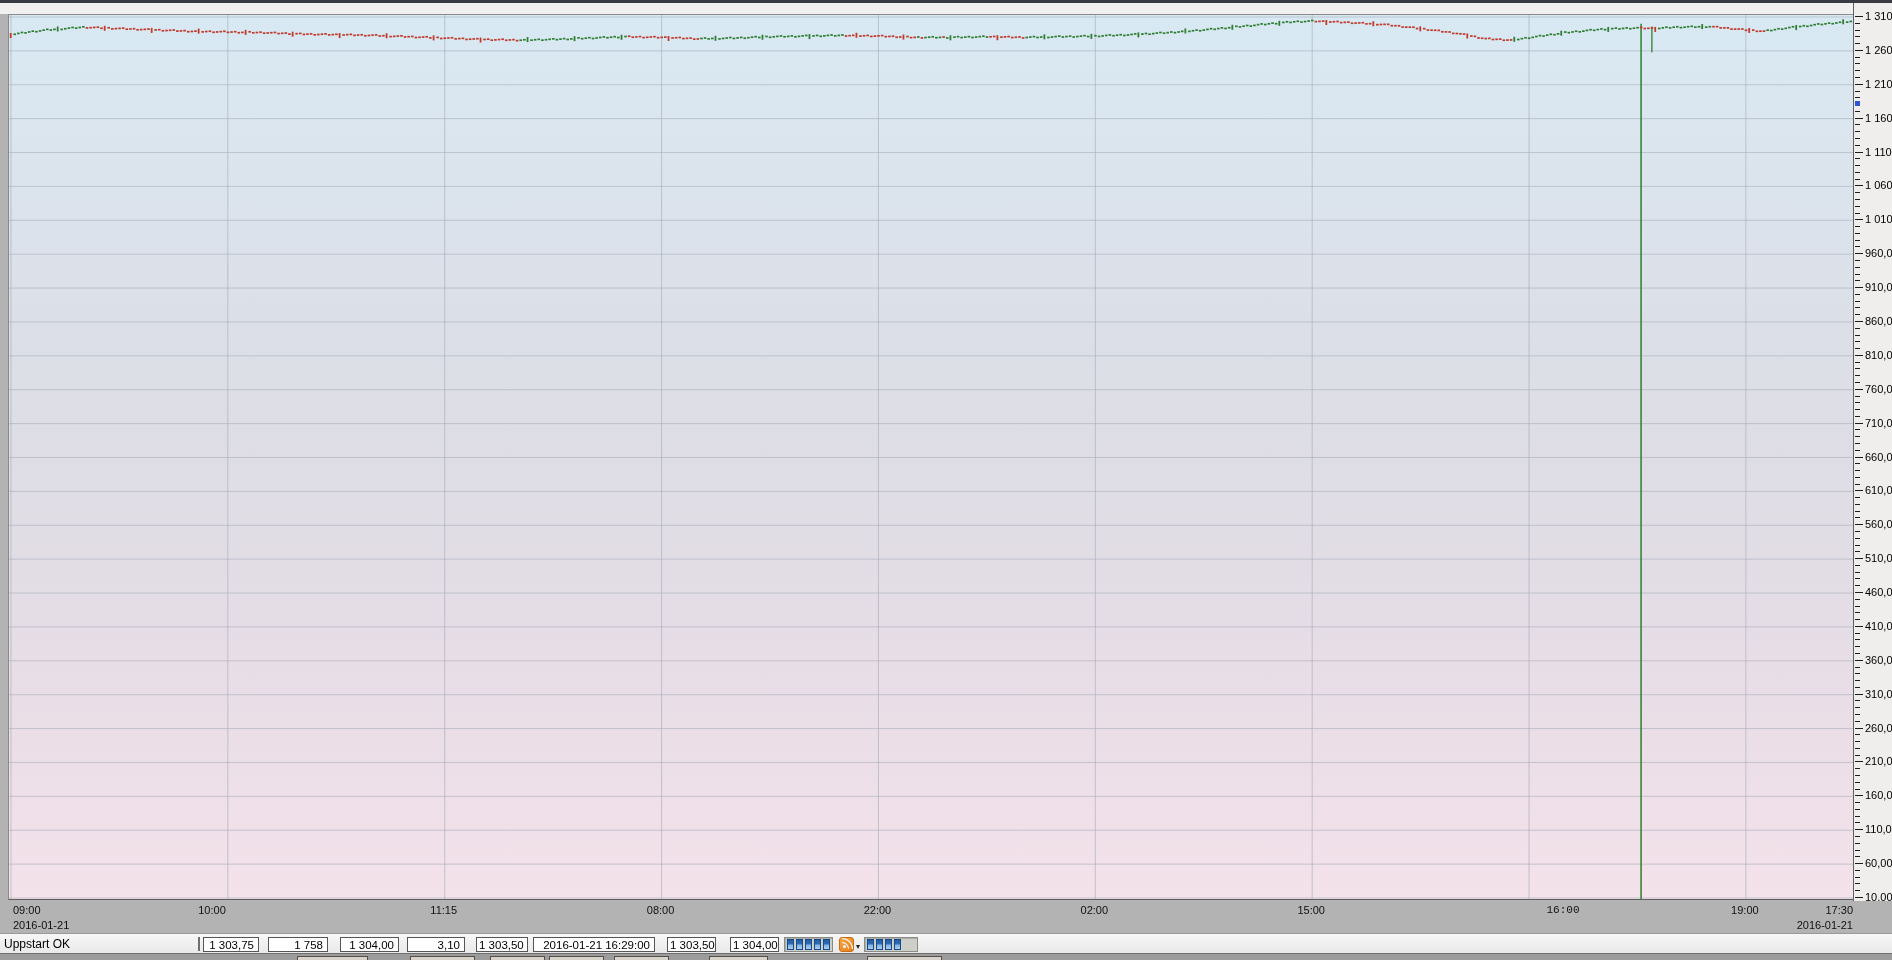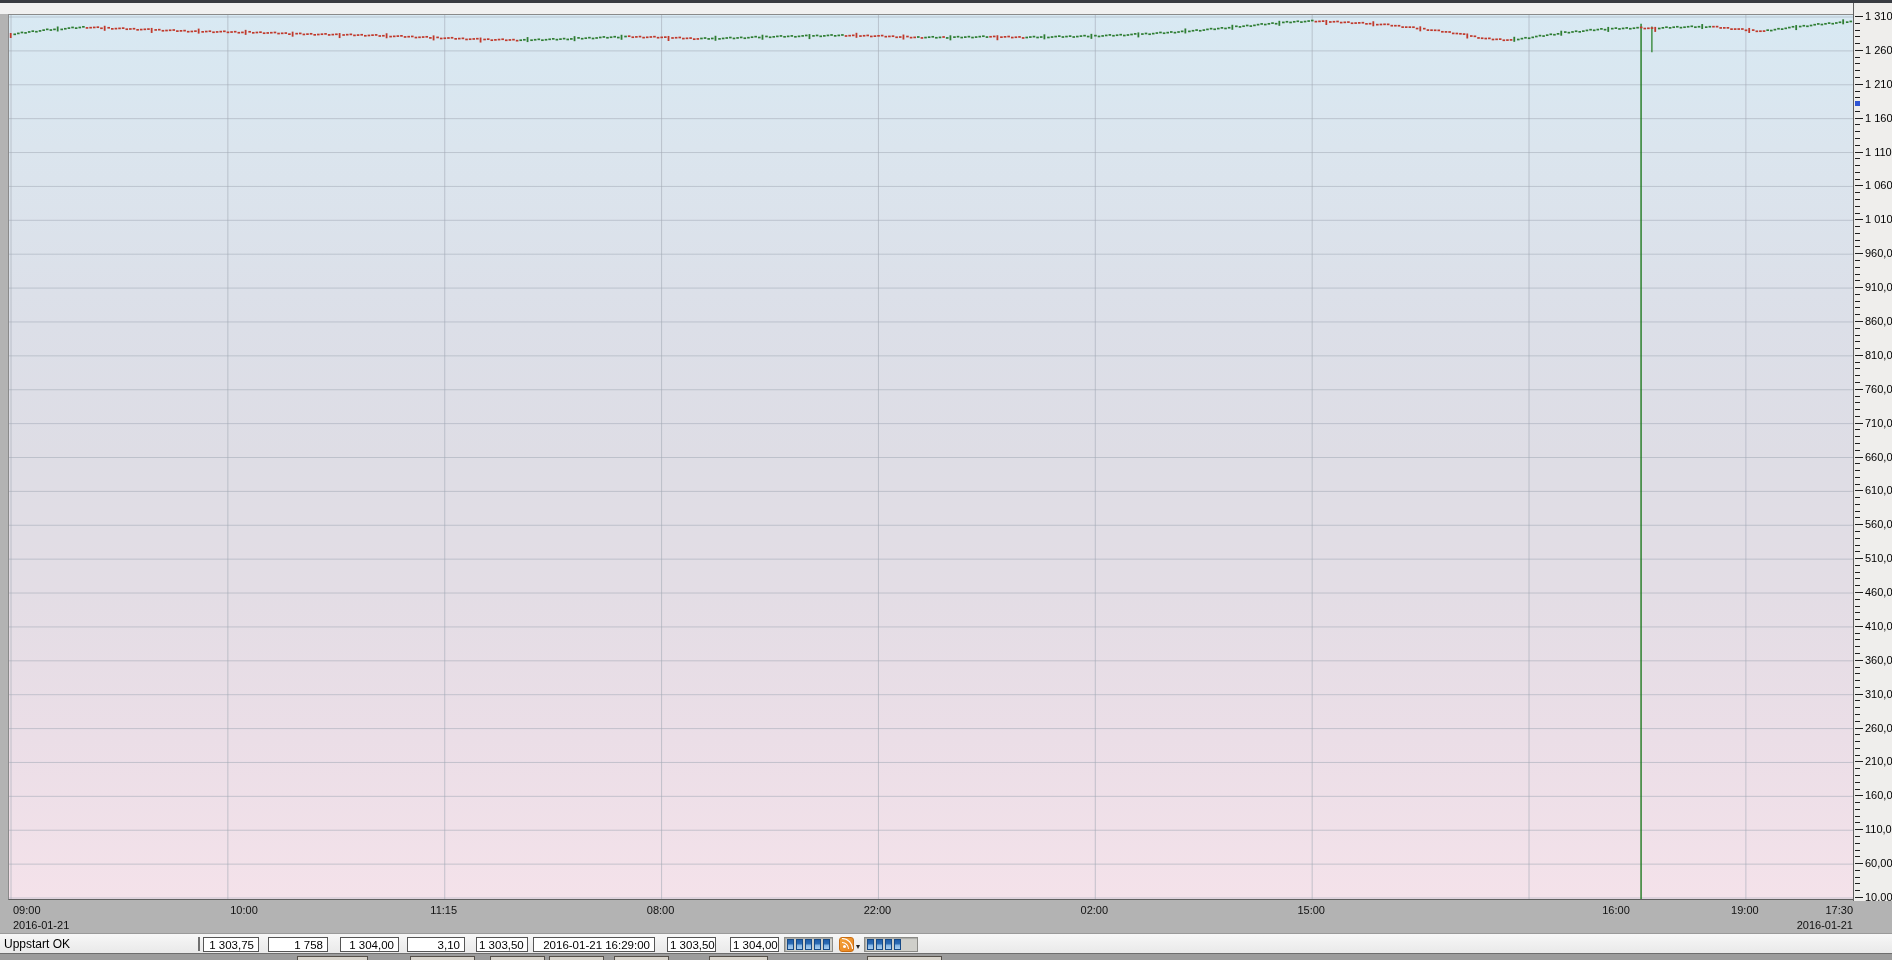--- a/index.html
+++ b/index.html
@@ -794,27 +794,27 @@
       <div class="ylab" style="top: 821.24px;">110,00</div>
       <div class="ylab" style="top: 855.125px;">60,00</div>
       <div class="ylab" style="top: 889.01px;">10,00</div>
       <div class="axis-marker" style="top: 97.7456px;"></div>
     </div>
 
   <div class="xband" id="xband">
     <span class="xdate" id="dateLeft" style="left:13px">2016-01-21</span>
     <span class="xdate" id="dateRight" style="right:39px; text-align:right">2016-01-21</span>
   <span class="xlab" style="left: 13px;">09:00</span>
-      <span class="xlab" style="left: 244px; transform: translateX(-50%);">10:00</span>
+      <span class="xlab" style="left: 212px; transform: translateX(-50%);">10:00</span>
       <span class="xlab" style="left: 443.72px; transform: translateX(-50%);">11:15</span>
       <span class="xlab" style="left: 660.58px; transform: translateX(-50%);">08:00</span>
       <span class="xlab" style="left: 877.44px; transform: translateX(-50%);">22:00</span>
       <span class="xlab" style="left: 1094.3px; transform: translateX(-50%);">02:00</span>
       <span class="xlab" style="left: 1311.16px; transform: translateX(-50%);">15:00</span>
-      <span class="xlab" style="left: 1616px; transform: translateX(-50%);">16:00</span>
+      <span class="xlab" style="left: 1563px; transform: translateX(-50%); font-family: Liberation Mono, monospace;">16:00</span>
       <span class="xlab" style="left: 1744.88px; transform: translateX(-50%);">19:00</span>
       <span class="xlab" style="right: 39px;">17:30</span>
     </div>
 
   <div class="statusbar">
     <span class="status-msg">Uppstart OK</span>
     <span class="status-sep"></span>
     <span id="fieldsHost"><span class="sfield" style="left: 203px; width: 56px;">1 303,75</span><span class="sfield" style="left: 268px; width: 60px;">1 758</span><span class="sfield" style="left: 340px; width: 59px;">1 304,00</span><span class="sfield" style="left: 407px; width: 58px;">3,10</span><span class="sfield" style="left: 476px; width: 52px;">1 303,50</span><span class="sfield" style="left: 533px; width: 122px;">2016-01-21 16:29:00</span><span class="sfield" style="left: 667px; width: 49px;">1 303,50</span><span class="sfield" style="left: 730px; width: 49px;">1 304,00</span></span>
     <span class="indicator" id="indLeft" style="left:784px; width:49px">
         <span class="seg"></span>

